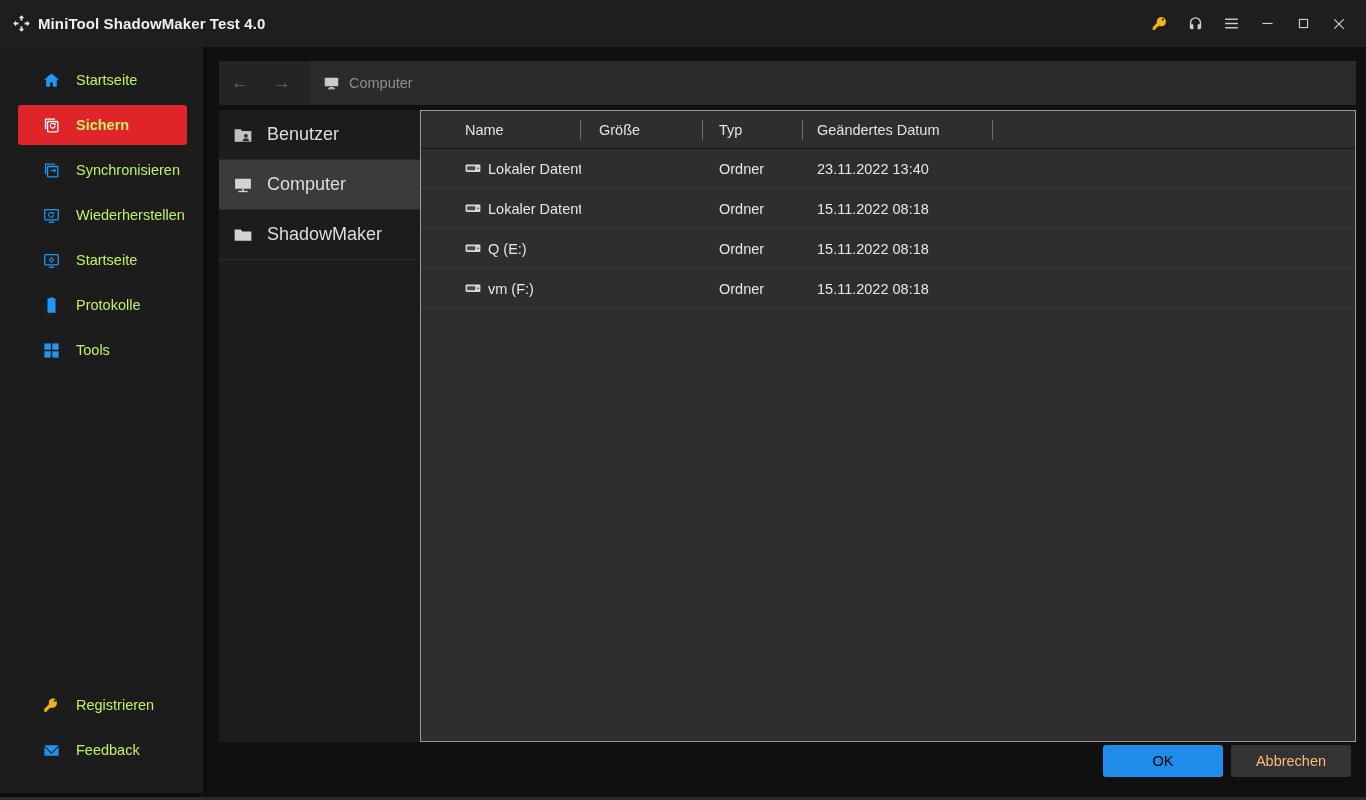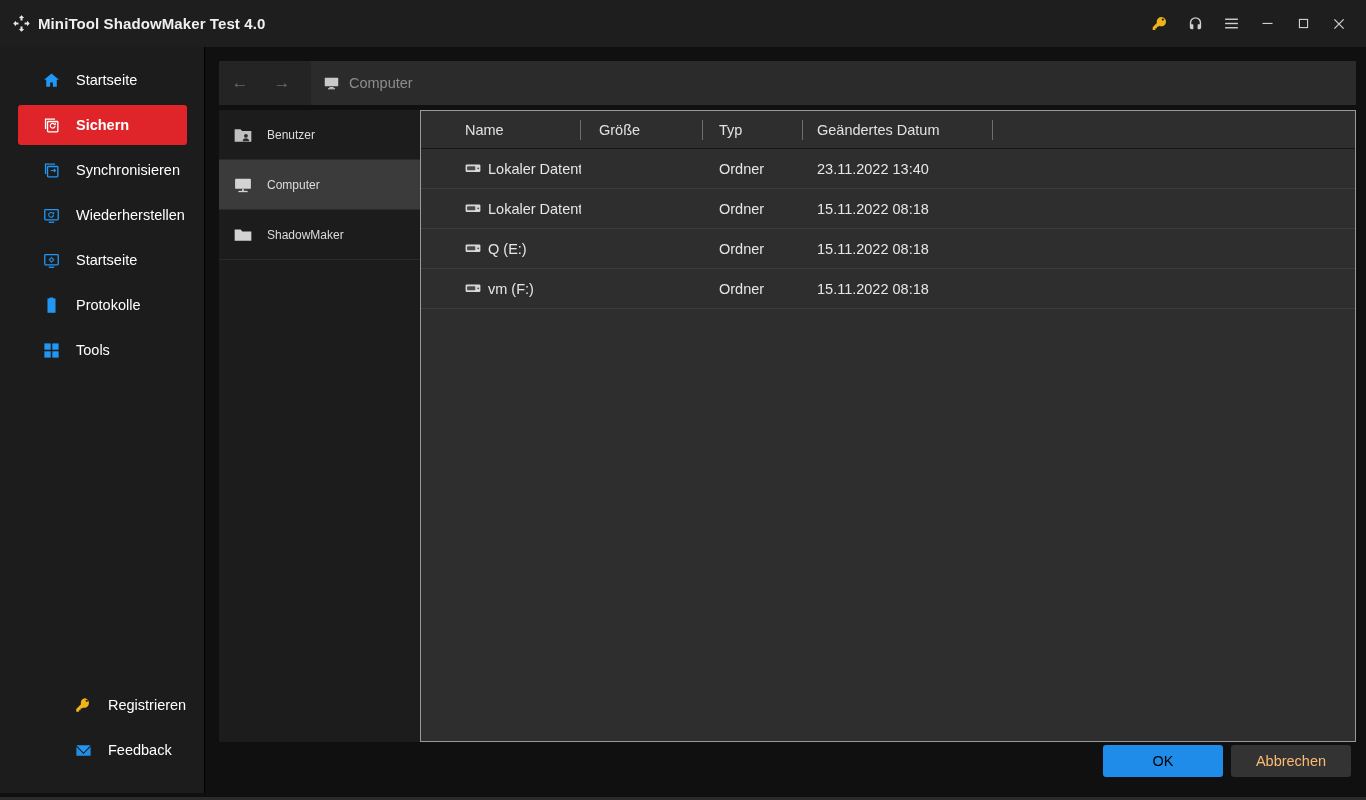--- a/index.html
+++ b/index.html
@@ -69,26 +69,26 @@
   .nav-item.active { background: #e0252a; font-weight: bold; }
   .nav-ico {
     width: 20px; height: 20px;
     display: flex; align-items: center; justify-content: center;
     color: #2196f3;
     flex: 0 0 20px;
   }
   .nav-item.active .nav-ico { color: #ffffff; }
   .nav-label {
     margin-left: 15px;
-    color: #ffffff;
+    color: #bef264;
     font-size: 14.5px;
     white-space: nowrap;
   }
   .nav-bottom {
-    position: absolute; bottom: 18px; left: 0; width: 204px; margin-left: 32px;
+    position: absolute; bottom: 18px; left: 0; width: 204px;
   }
   .nav-bottom .nav-item { margin-bottom: 5px; }
   .nav-ico.key { color: #f0b419; }
   .nav-ico.mail { color: #2196f3; }
 
   .side-sep {
     position: absolute; left: 204px; top: 47px;
     width: 1px; height: 746px; background: #000;
   }
 
@@ -135,21 +135,21 @@
     padding-left: 13px;
     border-bottom: 1px solid #2a2a2a;
     cursor: default;
   }
   .tree-item.selected { background: #3b3b3b; }
   .tree-ico {
     width: 22px; height: 22px;
     display: flex; align-items: center; justify-content: center;
     color: #d3d3d3; flex: 0 0 22px;
   }
-  .tree-label { margin-left: 13px; color: #dcdcdc; font-size: 12px; }
+  .tree-label { margin-left: 13px; color: #dcdcdc; font-size: 18px; }
 
   
   .filelist {
     position: absolute; left: 215px; top: 63px;
     width: 936px; height: 632px;
     background: #2e2e2e;
     border: 1px solid #9a9a9a;
   }
   .fl-head {
     position: relative;

